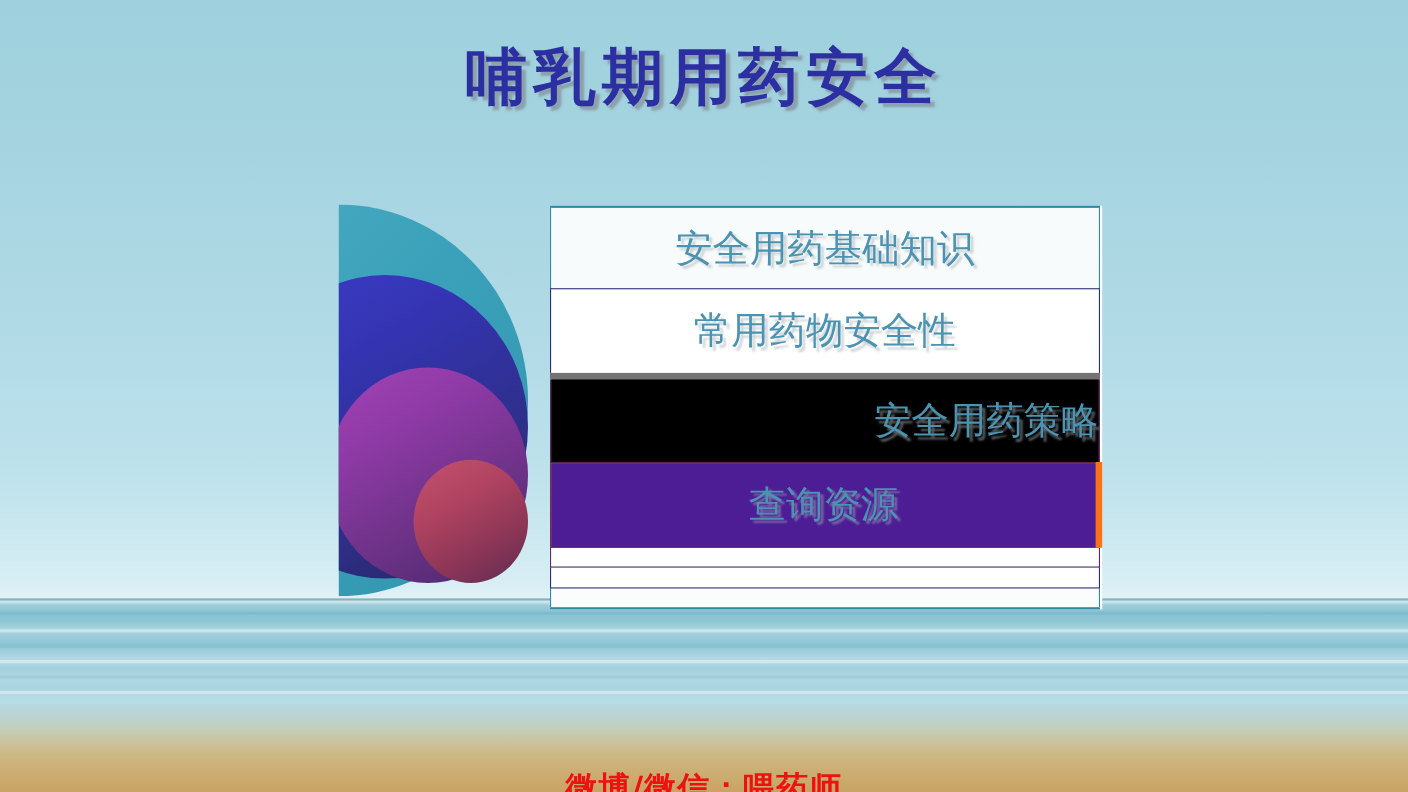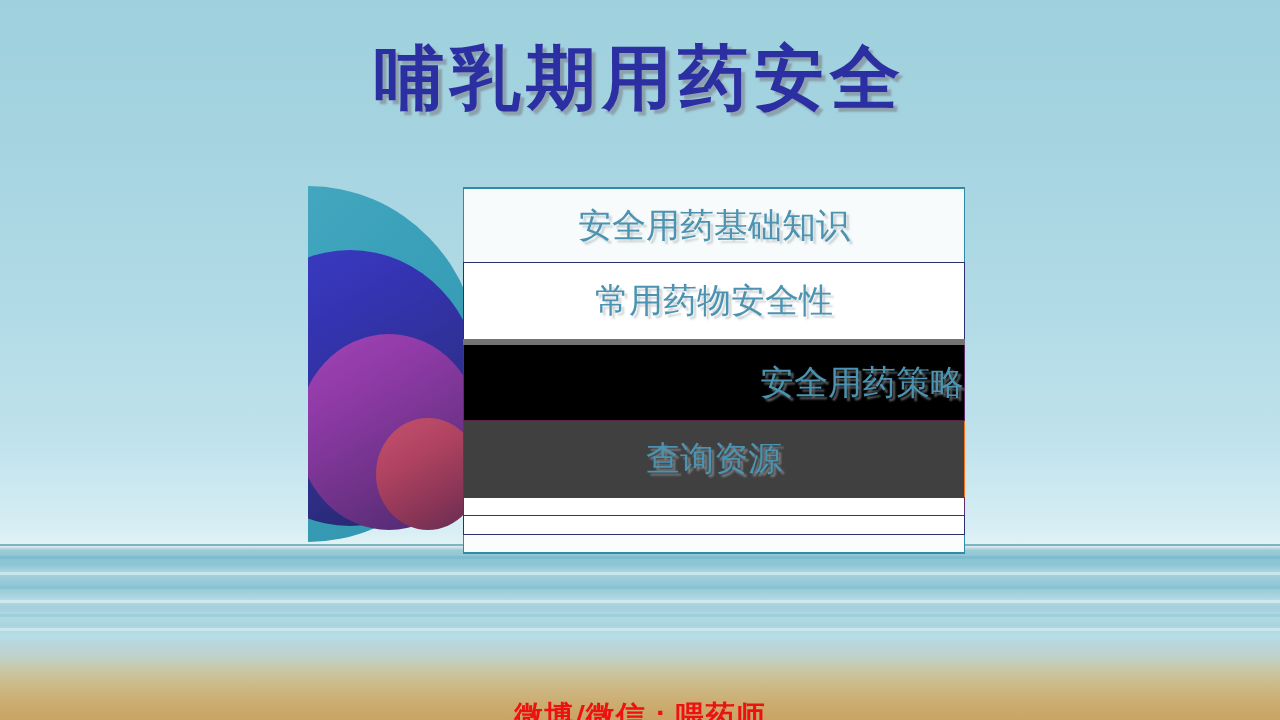--- a/index.html
+++ b/index.html
@@ -96,21 +96,21 @@
         #c9a465 100%);
   }
 
   
   .title {
     position: absolute;
     left: 0;
     top: 40px;
     width: 1280px;
     text-align: center;
-    font-size: 70px;
+    font-size: 56px;
     font-weight: bold;
     letter-spacing: 6px;
     color: #2c2fa2;
     text-shadow: 4px 4px 2px rgba(120,120,130,0.55);
     line-height: 1.1;
     white-space: nowrap;
   }
 
   
   .rings {
@@ -147,21 +147,21 @@
   
   .ring.r4 {
     width: 104px; height: 112px;
     top: 232px;
     background: linear-gradient(150deg, #c4516f 0%, #b04361 35%, #8a3556 70%, #5d2c52 100%);
   }
 
   
   .agenda {
     position: absolute;
-    left: 463px;
+    left: 500px;
     top: 187px;
     width: 502px;
     height: 354px;
     border-collapse: collapse;
     table-layout: fixed;
     background: #ffffff;
   }
   .agenda td {
     padding: 0;
     text-align: center;
@@ -191,23 +191,23 @@
   .agenda tr.row3 td {
     height: 75px;
     background: #000000;
     border-left: 1px solid #5c2b68;
     border-right: 1px solid #5c2b68;
     border-bottom: 1px solid #5c2548;
     text-align: right;
   }
   .agenda tr.row4 td {
     height: 76px;
-    background: #404040;
+    background: #4c1d95;
     border-left: 1px solid #7b2b49;
-    border-right: 1px solid #f97316;
+    border-right: 6px solid #f97316;
     border-bottom: 1px solid #5c2b68;
   }
   .agenda tr.row5 td {
     height: 17px;
     background: #ffffff;
     border-left: 1px solid #5c2b68;
     border-right: 1px solid #5c2b68;
     border-bottom: 1px solid #4a2a6b;
   }
   .agenda tr.row6 td {

